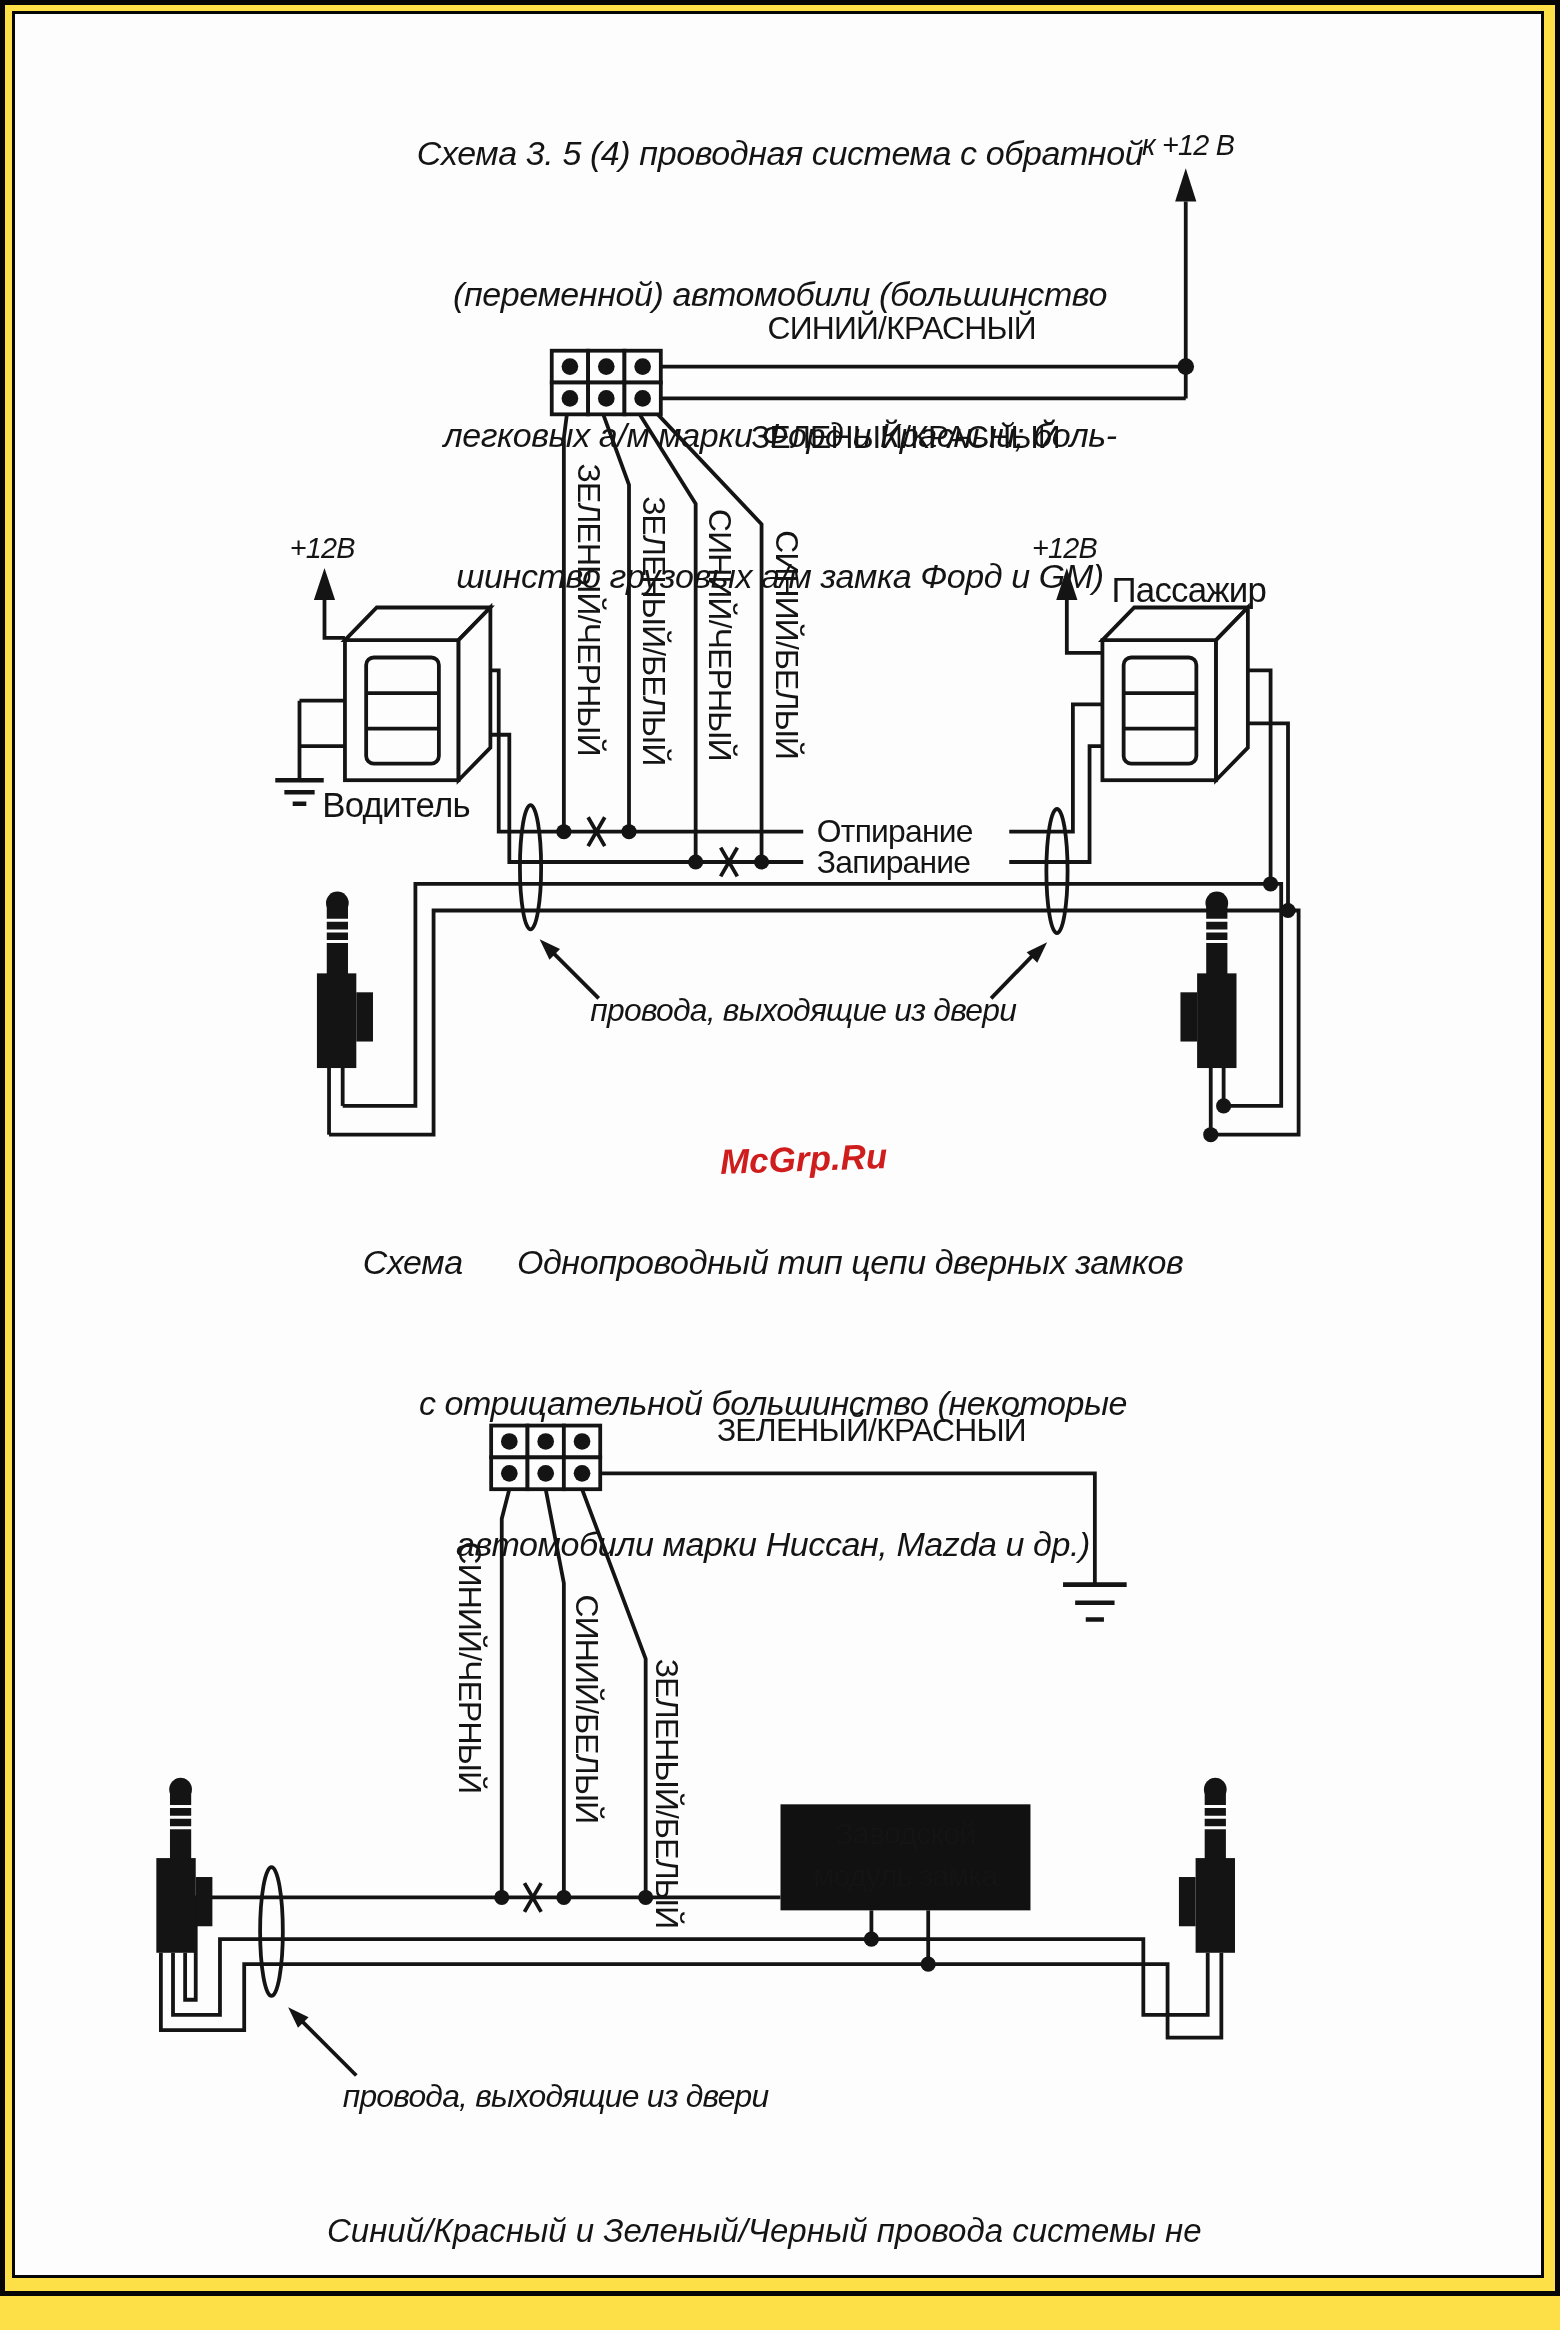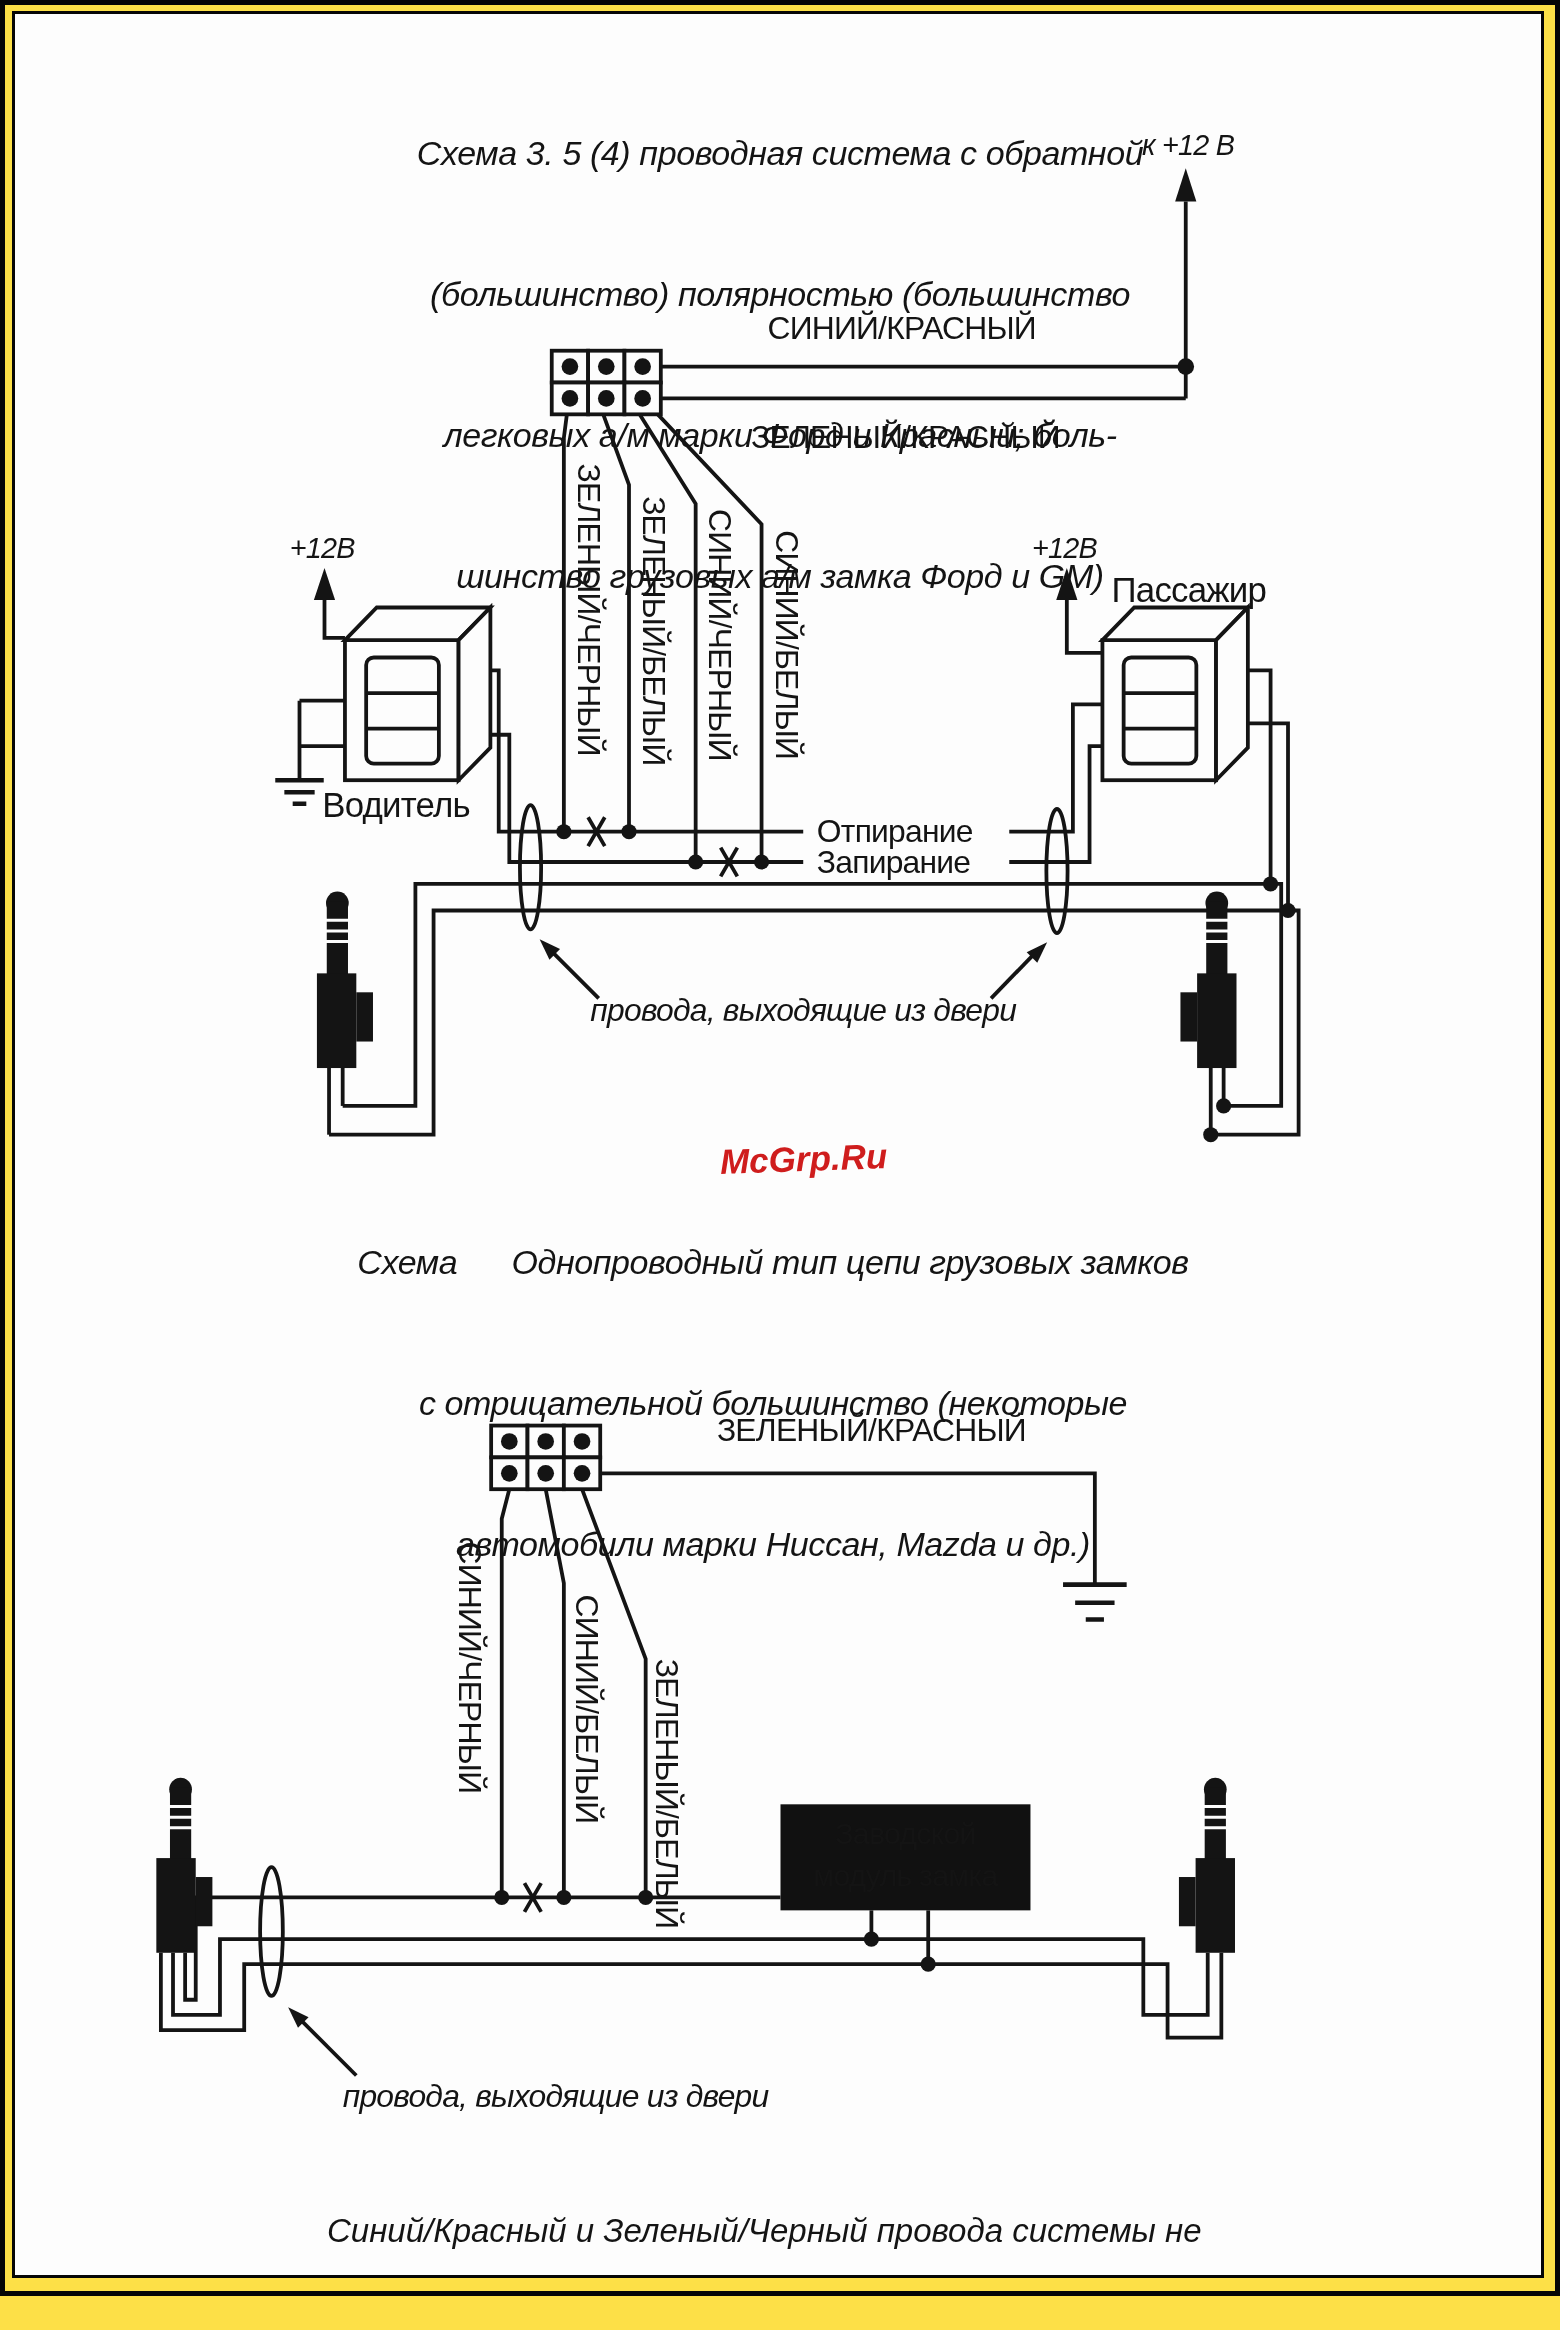--- a/index.html
+++ b/index.html
@@ -41,27 +41,27 @@
 </head>
 <body>
 
 <div class="page">
 
   <div class="outer-frame"></div>
   <div class="inner-frame"></div>
 
   <div class="title-block title-1">
     <div>Схема 3. 5 (4) проводная система с обратной</div>
-    <div>(большинство) полярностью (большинство</div>
+    <div>(переменной) автомобили (большинство</div>
     <div>легковых а/м марки Форд и Красный; боль-</div>
     <div>шинство грузовых а/м замка Форд и GM)</div>
   </div>
 
   <div class="title-block title-2">
-    <div>Схема      Однопроводный тип цепи грузовых замков</div>
+    <div>Схема      Однопроводный тип цепи дверных замков</div>
     <div>с отрицательной большинство (некоторые</div>
     <div>автомобили марки Ниссан, Mazda и др.)</div>
   </div>
 
   <div class="watermark">McGrp.Ru</div>
 
   <div class="note-block">
     <div>Синий/Красный и Зеленый/Черный провода системы не</div>
     
   </div>

